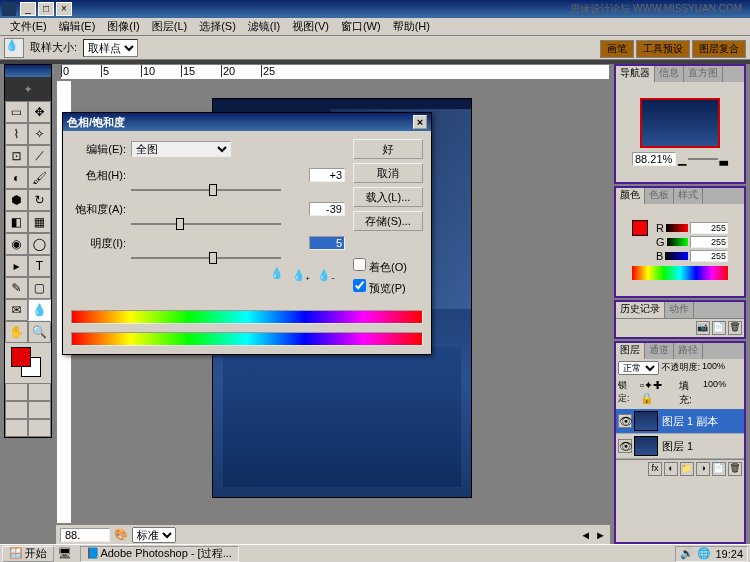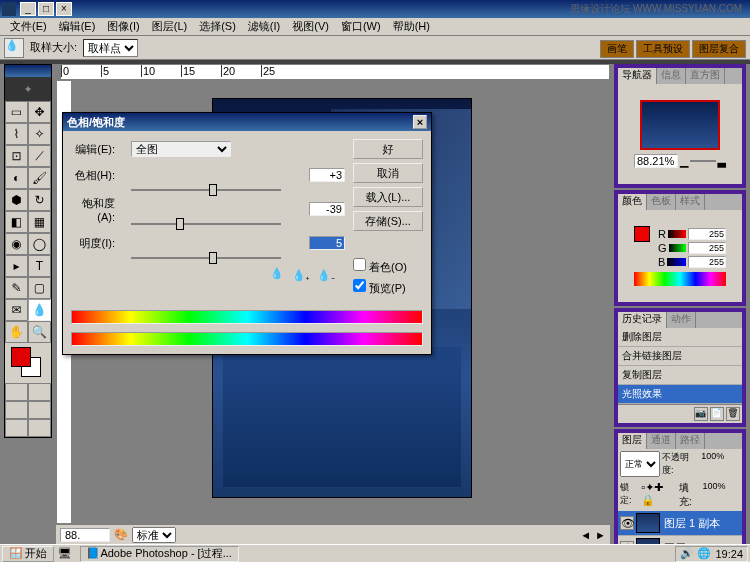--- a/index.html
+++ b/index.html
@@ -38,33 +38,33 @@
 .canvas-pool { position: absolute; left: 10px; right: 10px; bottom: 10px; height: 140px; background: linear-gradient(180deg, #1a4080, #0a2858); opacity: 0.7; }
 .bottom-status { position: absolute; bottom: 0; left: 56px; right: 140px; height: 20px; background: #d4d0c8; display: flex; align-items: center; padding: 0 4px; gap: 4px; border-top: 1px solid #808080; }
 .bottom-status .zoom { width: 50px; background: #fff; border: 1px inset; padding: 0 4px; }
 .bottom-status select { font-size: 11px; }
 .dialog { position: absolute; left: 62px; top: 48px; width: 370px; background: #d4d0c8; border: 1px solid #000; box-shadow: 2px 2px 4px rgba(0,0,0,0.4); }
 .dialog-title { background: linear-gradient(#0a246a, #3a6ea5); color: #fff; height: 18px; display: flex; align-items: center; padding: 0 4px; font-weight: bold; }
 .dialog-title .close { margin-left: auto; width: 14px; height: 14px; background: #d4d0c8; color: #000; text-align: center; line-height: 12px; cursor: pointer; border: 1px outset; }
 .dialog-body { padding: 8px; display: flex; gap: 8px; }
 .dialog-controls { flex: 1; }
 .dialog-row { display: flex; align-items: center; margin-bottom: 6px; height: 20px; }
-.dialog-row label { width: 60px; text-align: right; padding-right: 16px; }
+.dialog-row label { width: 60px; text-align: right; padding-right: 5px; }
 .dialog-row input[type=text] { width: 36px; text-align: right; border: 1px inset; padding: 0 2px; }
 .dialog-row select { width: 100px; border: 1px inset; }
 .slider-row { display: flex; align-items: center; margin: -2px 0 8px 60px; }
 .slider { width: 150px; height: 2px; background: #808080; position: relative; }
 .slider-thumb { position: absolute; top: -5px; width: 8px; height: 12px; background: #d4d0c8; border: 1px solid #000; }
 .dialog-buttons { width: 70px; display: flex; flex-direction: column; gap: 4px; }
 .dialog-btn { height: 20px; background: #d4d0c8; border: 1px outset; cursor: pointer; }
 .dialog-checks { margin-top: 21px; }
 .dialog-checks label { display: block; padding: 2px 0; }
 .gradient-bar { height: 14px; margin: 4px 8px 8px 8px; background: linear-gradient(90deg, red, yellow, lime, cyan, blue, magenta, red); border: 1px inset; }
 .panels { position: absolute; right: 4px; top: 0; bottom: 0; width: 132px; display: flex; flex-direction: column; gap: 2px; }
-.panel { background: #d4d0c8; border: 4px solid #4c1d95; }
+.panel { background: #d4d0c8; border: 2px solid #4c1d95; }
 .panel-tabs { display: flex; background: #b0b0b0; height: 16px; }
 .panel-tab { padding: 0 4px; font-size: 10px; background: #d4d0c8; border-right: 1px solid #808080; cursor: pointer; }
 .panel-tab.inactive { background: #b0b0b0; color: #666; }
 .panel-body { padding: 16px; font-size: 10px; }
 .nav-thumb { width: 80px; height: 50px; background: linear-gradient(#0a2050, #2a5090); border: 2px solid #c00; margin: auto; }
 .nav-zoom { background: #fff; border: 1px inset; padding: 0 2px; width: 44px; display: inline-block; }
 .rgb-row { display: flex; align-items: center; gap: 2px; margin: 2px 0; }
 .rgb-slider { flex: 1; height: 8px; background: linear-gradient(90deg, #000, #f00); }
 .rgb-slider.g { background: linear-gradient(90deg, #000, #0f0); }
 .rgb-slider.b { background: linear-gradient(90deg, #000, #00f); }
@@ -303,26 +303,20 @@
         </div>
         <div class="color-ramp"></div>
       </div>
     </div>
 
     <div class="panel">
       <div class="panel-tabs">
         <div class="panel-tab">历史记录</div>
         <div class="panel-tab inactive">动作</div>
       </div>
-      <div class="panel-body" style="padding:0">
-        <div class="history-item">删除图层</div>
-        <div class="history-item">合并链接图层</div>
-        <div class="history-item">复制图层</div>
-        <div class="history-item active">光照效果</div>
-      </div>
       <div class="panel-footer">
         <span>📷</span>
         <span>📄</span>
         <span>🗑</span>
       </div>
     </div>
 
     <div class="panel" style="flex:1">
       <div class="panel-tabs">
         <div class="panel-tab">图层</div>

